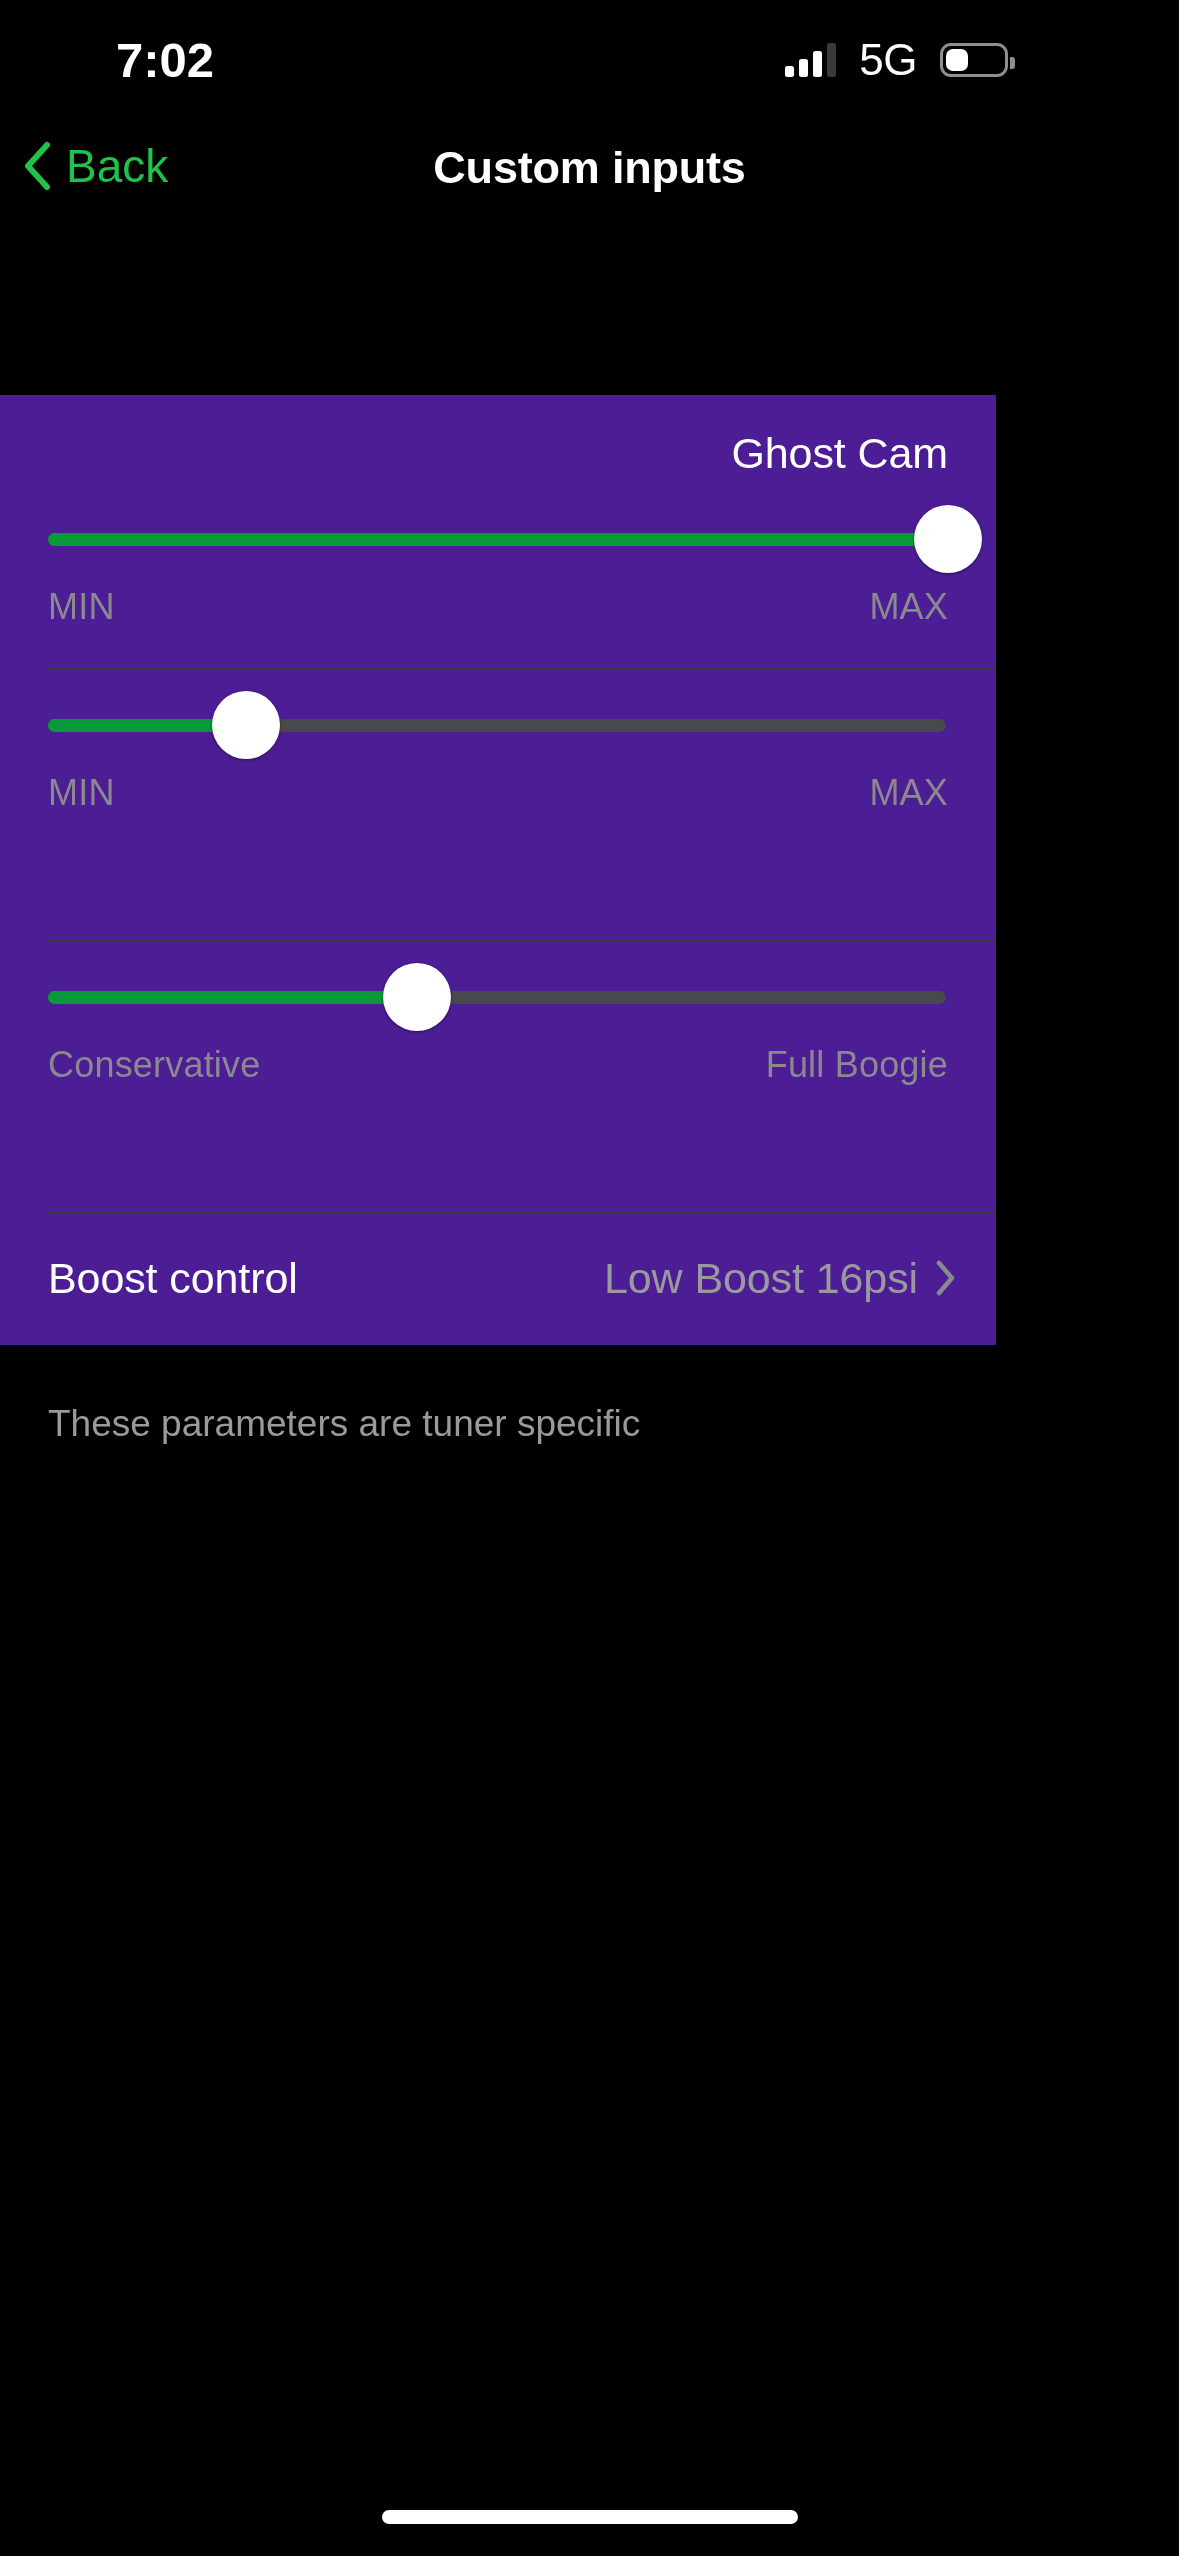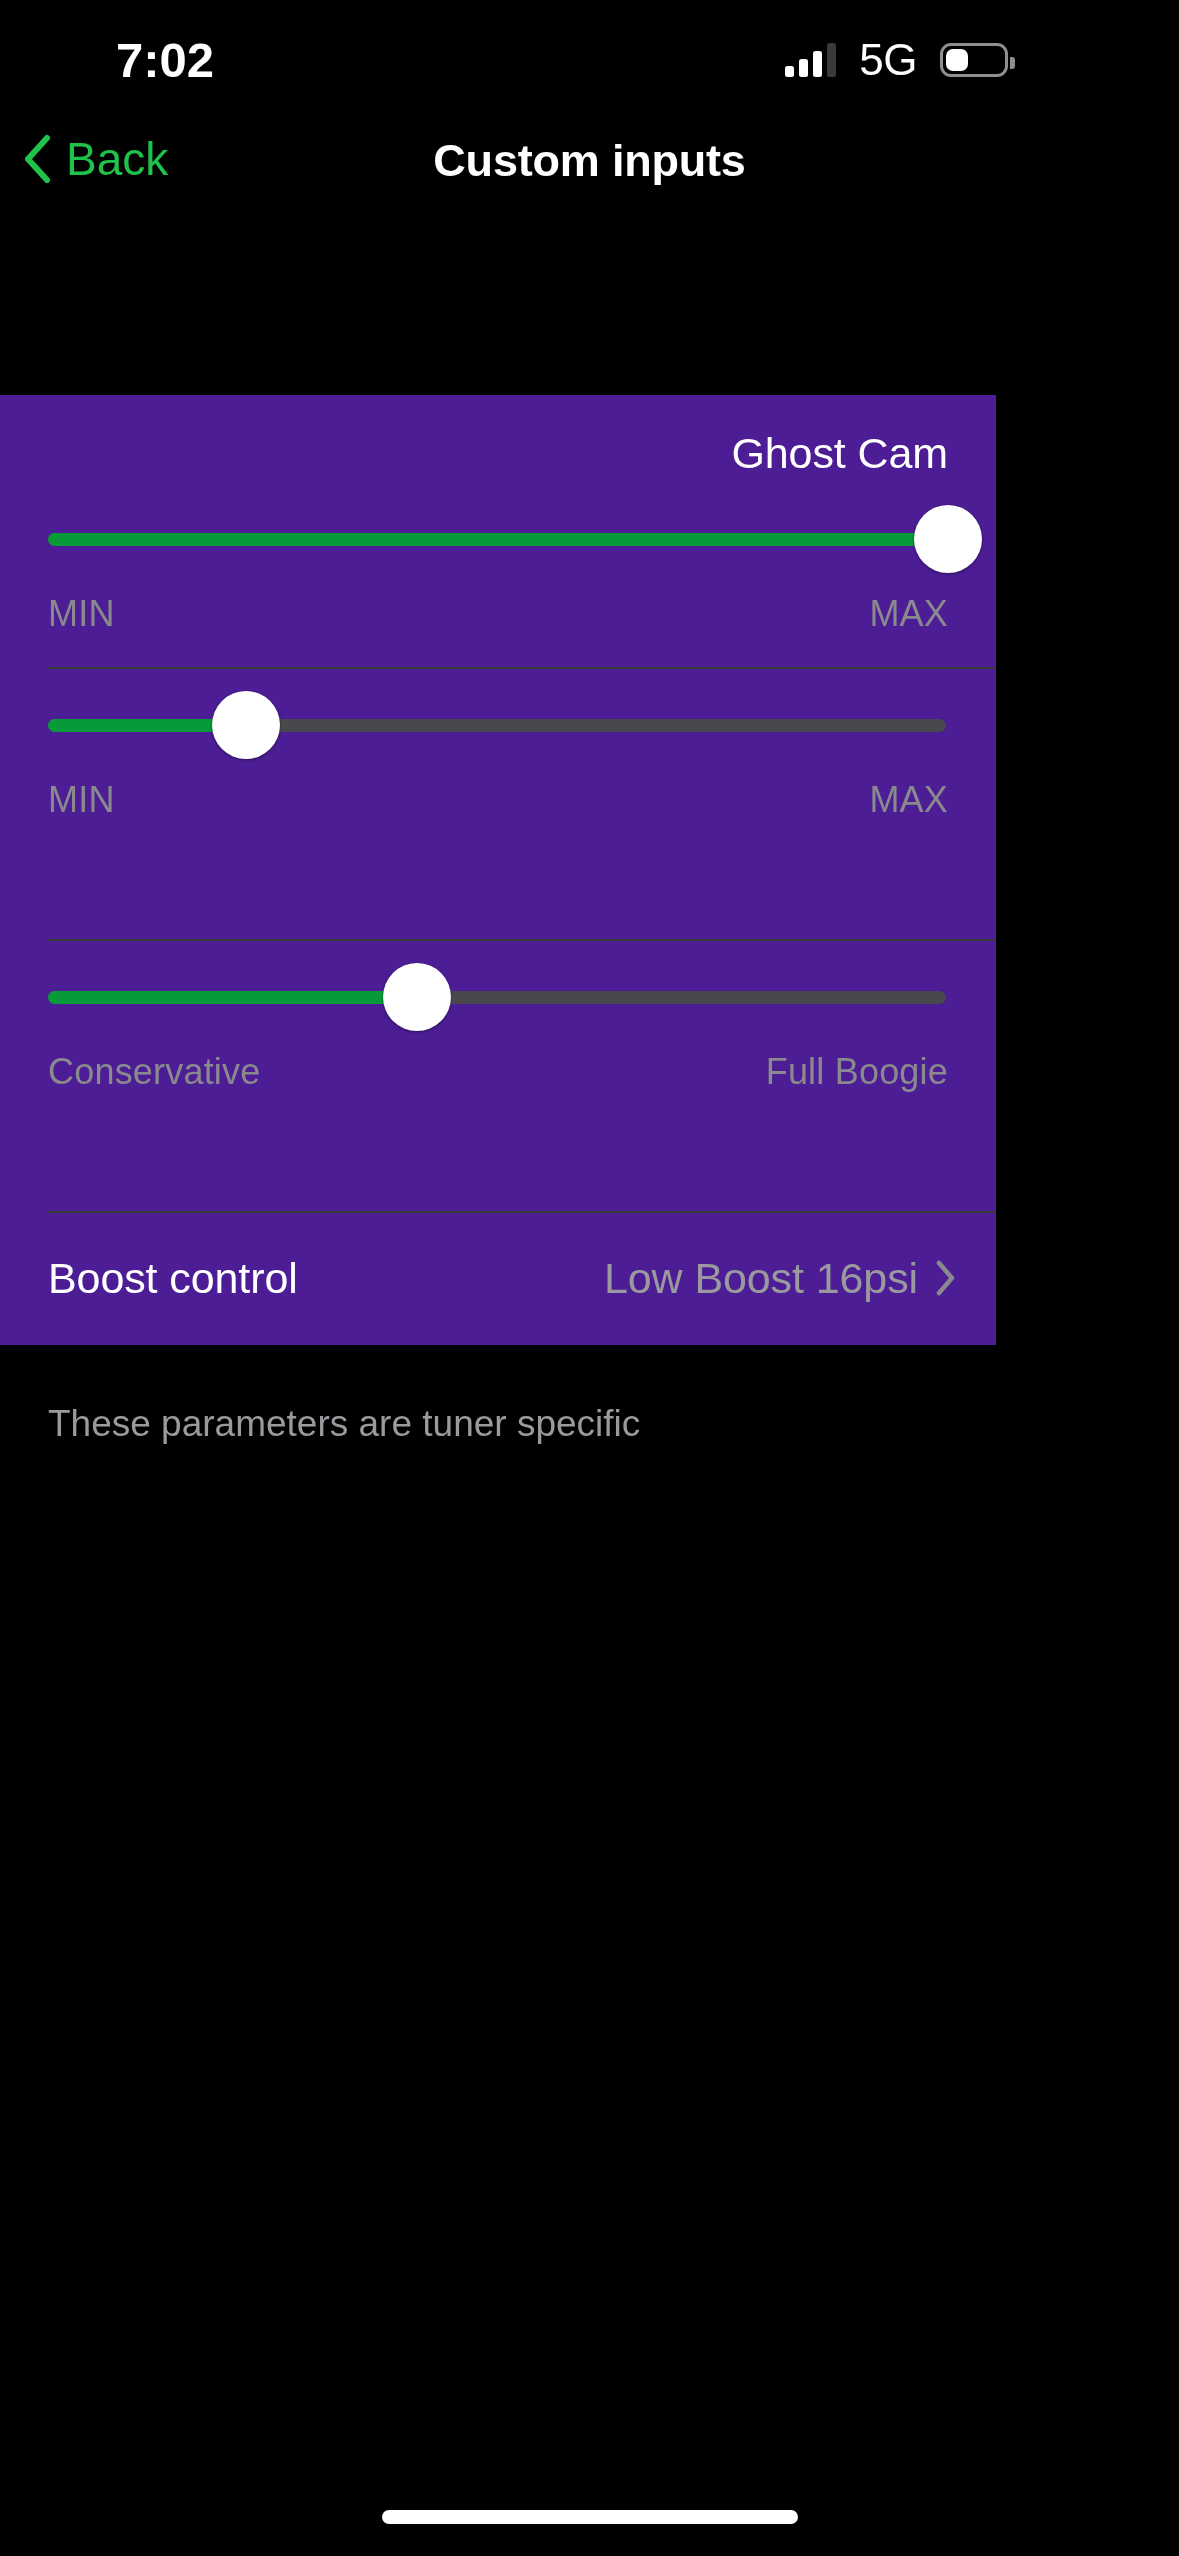--- a/index.html
+++ b/index.html
@@ -95,21 +95,21 @@
   .battery-fill {
     height: 22px;
     margin-left: 3px;
     border-radius: 7px;
     background: #ffffff;
   }
 
   
   .navbar {
     position: absolute;
-    top: 124px; left: 0;
+    top: 131px; left: 0;
     width: 935px;
     height: 120px;
   }
   .back-btn {
     position: absolute;
     left: 22px;
     top: 8px;
     display: flex;
     align-items: center;
     gap: 14px;
@@ -198,21 +198,21 @@
     height: 68px;
     border-radius: 50%;
     background: #ffffff;
     transform: translateX(-50%);
     box-shadow: 0 1px 3px rgba(0,0,0,0.45);
     cursor: pointer;
   }
   .slider-ends {
     display: flex;
     justify-content: space-between;
-    margin-top: 28px;
+    margin-top: 21px;
   }
   .slider-ends span {
     color: #8A8A8E;
     font-size: 36px;
     letter-spacing: 0.2px;
   }
 
   
   .disclosure-row {
     height: 134px;

